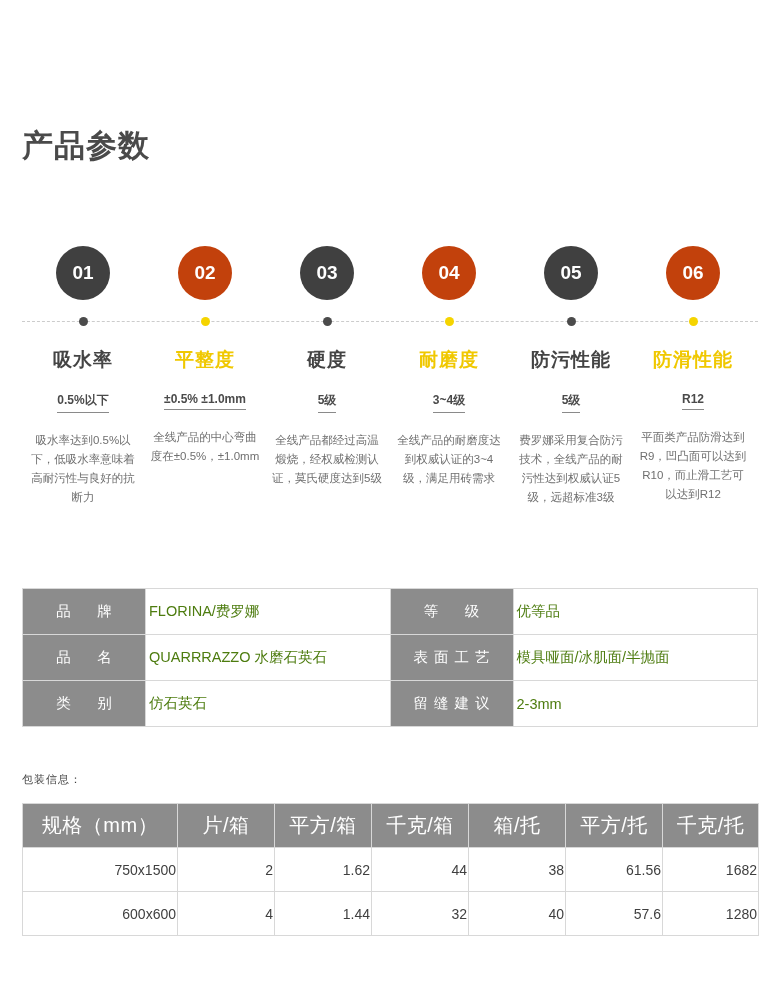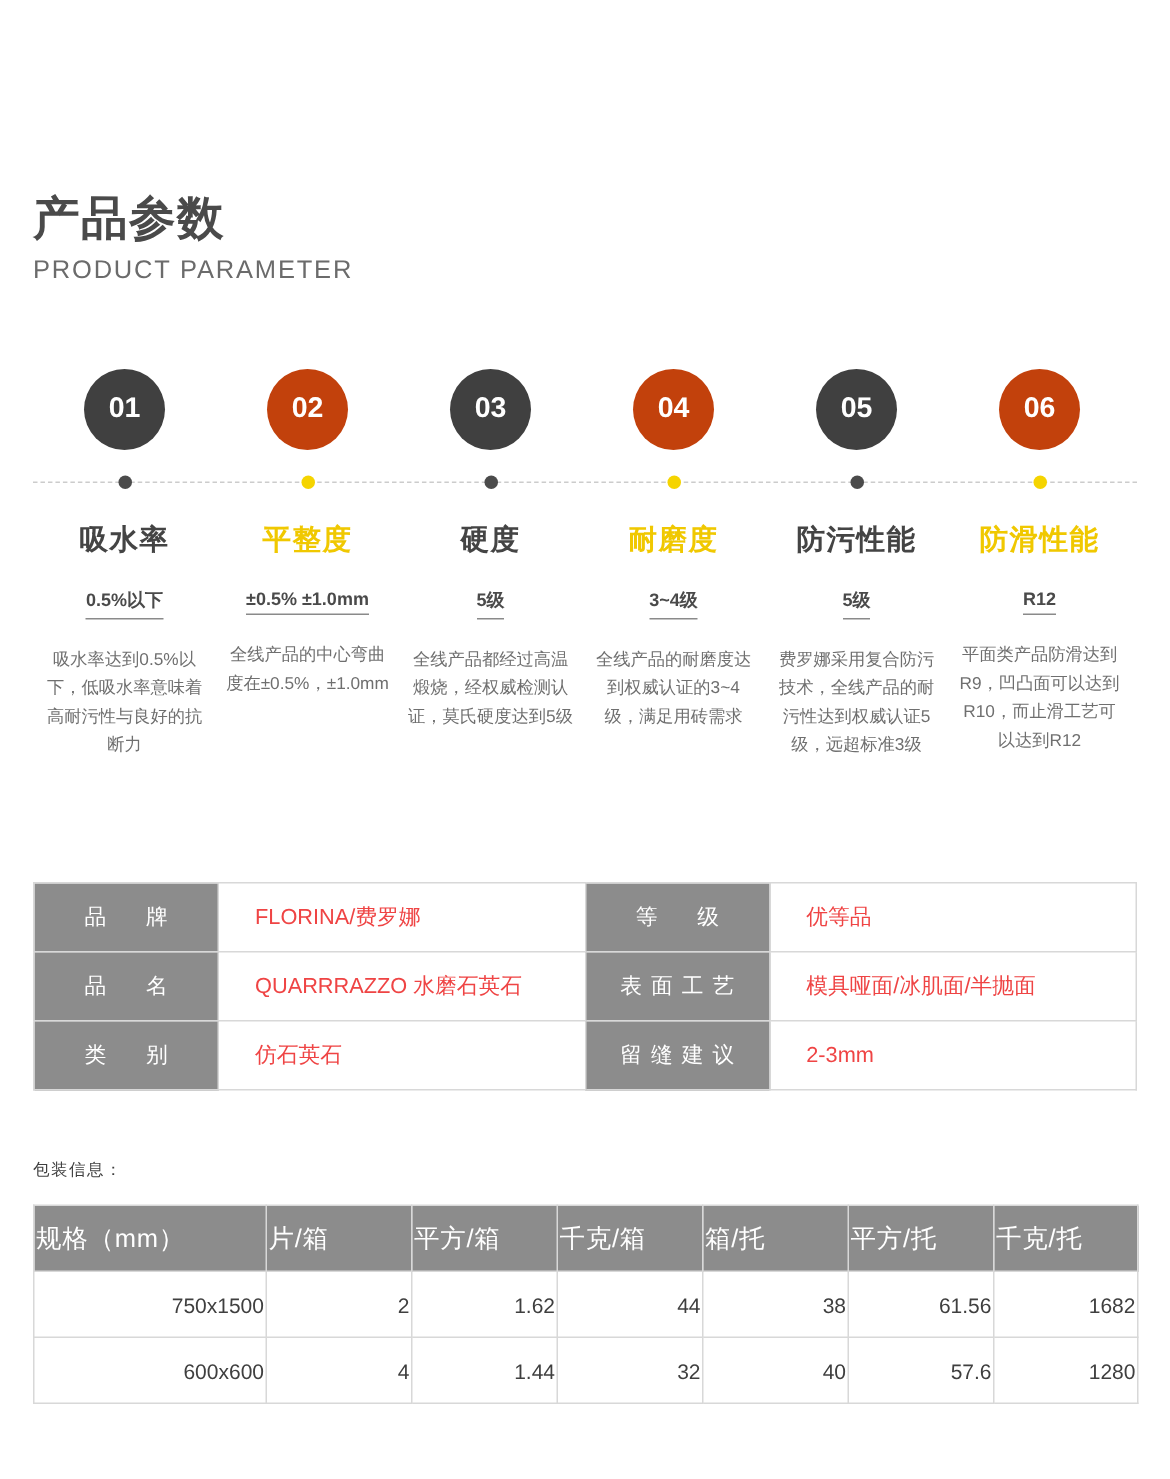--- a/index.html
+++ b/index.html
@@ -128,22 +128,22 @@
   .spec-table td.label {
     background: #8c8c8c;
     color: #ffffff;
     text-align: center;
     letter-spacing: 6px;
     text-indent: 6px;
     width: 120px;
     font-size: 14.5px;
   }
   .spec-table td.value {
-    padding-left: 24px;
-    color: #ef4444;
+    padding-left: 3px;
+    color: #4d7c0f;
   }
 
   
   .pack-title {
     position: absolute;
     left: 22px;
     top: 772px;
     font-size: 11px;
     color: #3f3f3f;
     letter-spacing: 1px;
@@ -153,42 +153,41 @@
     left: 22px;
     top: 803px;
     width: 736px;
     border-collapse: collapse;
     table-layout: fixed;
   }
   .pack-table th {
     background: #8c8c8c;
     color: #ffffff;
     font-weight: normal;
-    font-size: 17px;
+    font-size: 20px;
     height: 41px;
     border: 1px solid #d8d8d8;
-    text-align: left;
+    text-align: center;
     letter-spacing: 0.5px;
   }
   .pack-table td {
     border: 1px solid #d8d8d8;
     height: 41px;
     font-size: 14px;
     text-align: right;
     color: #3f3f3f;
   }
 </style>
 </head>
 <body>
 
 <div class="page">
 
   <div class="header">
     <div class="title-cn">产品参数</div>
-    <div class="title-en">PRODUCT PARAMETER</div>
   </div>
 
   <div class="timeline">
     <div class="axis-line"></div>
 
     <div class="step" style="left:0px;">
       <div class="circle dark">01</div>
       <div class="dot dark"></div>
       <div class="step-title dark">吸水率</div>
       <div class="step-value">0.5%以下</div>

